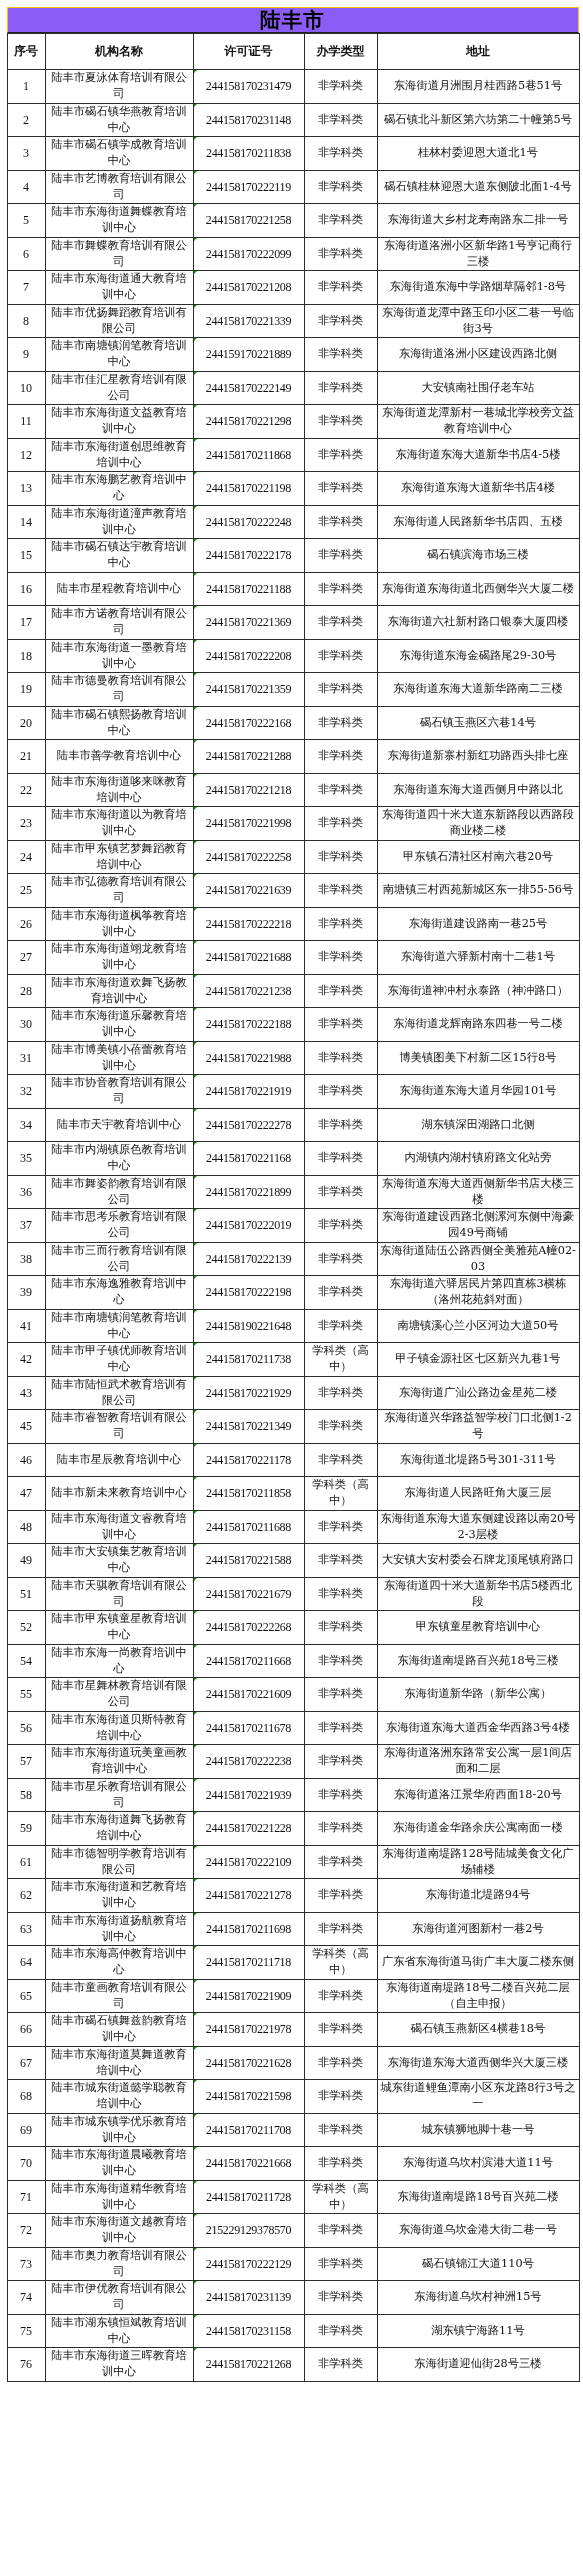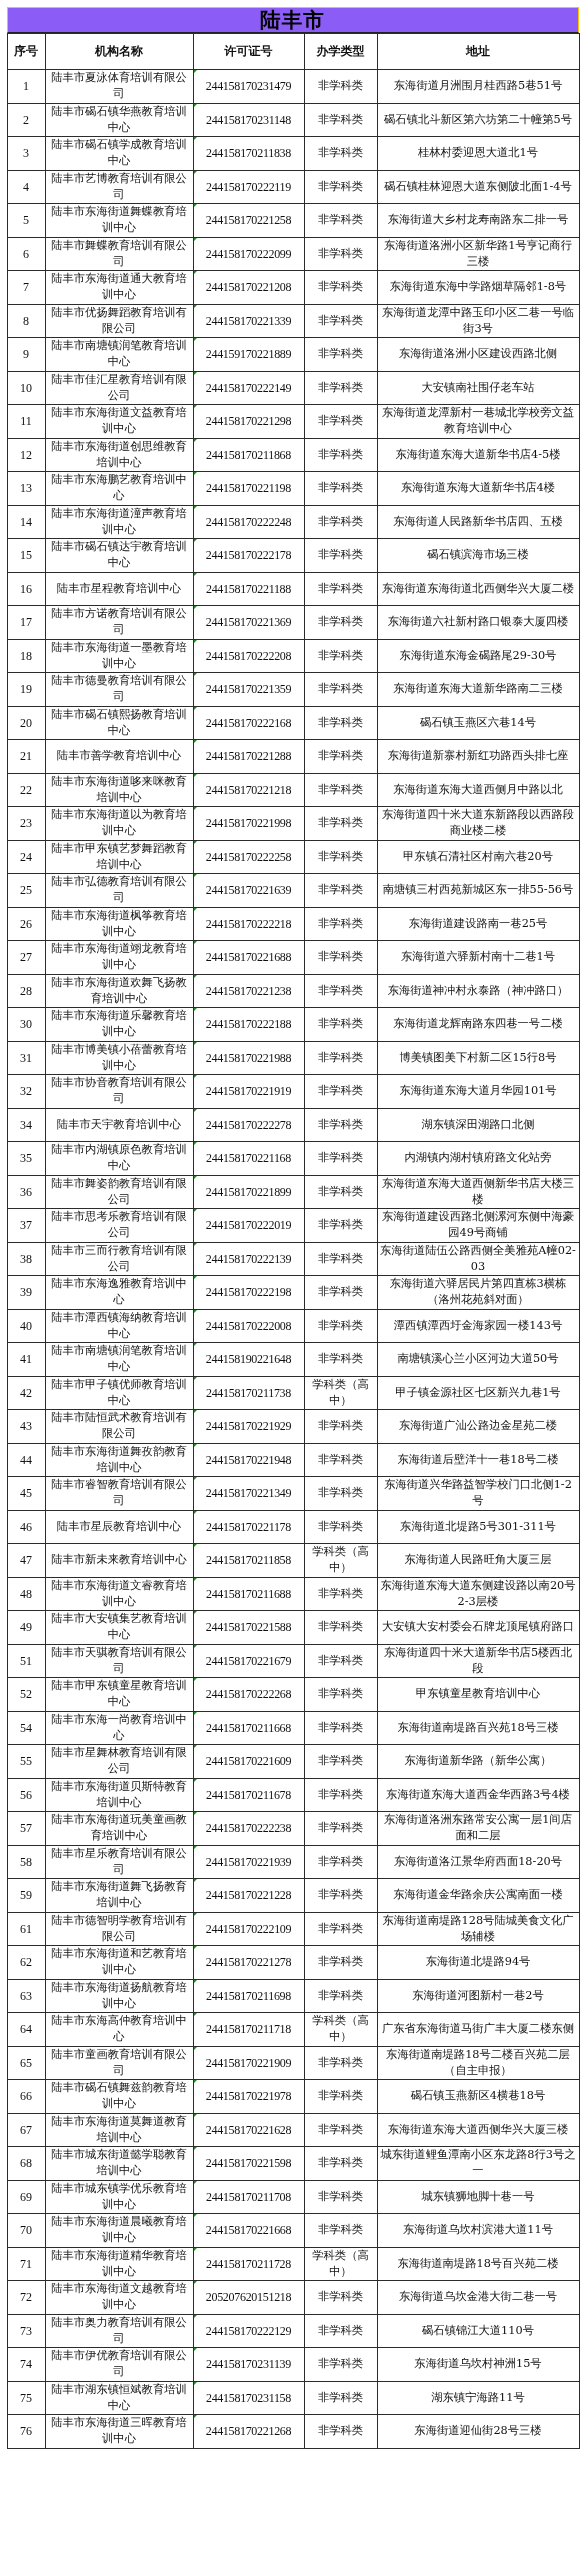--- a/index.html
+++ b/index.html
@@ -291,27 +291,20 @@
           <td>东海街道陆伍公路西侧全美雅苑A幢02-03</td>
         </tr>
         <tr>
           <td class="seq">39</td>
           <td>陆丰市东海逸雅教育培训中心</td>
           <td class="lic">244158170222198</td>
           <td>非学科类</td>
           <td>东海街道六驿居民片第四直栋3横栋（洛州花苑斜对面）</td>
         </tr>
         <tr>
-          <td class="seq">40</td>
-          <td>陆丰市潭西镇海纳教育培训中心</td>
-          <td class="lic">244158170222008</td>
-          <td>非学科类</td>
-          <td>潭西镇潭西圩金海家园一楼143号</td>
-        </tr>
-        <tr>
           <td class="seq">41</td>
           <td>陆丰市南塘镇润笔教育培训中心</td>
           <td class="lic">244158190221648</td>
           <td>非学科类</td>
           <td>南塘镇溪心兰小区河边大道50号</td>
         </tr>
         <tr>
           <td class="seq">42</td>
           <td>陆丰市甲子镇优师教育培训中心</td>
           <td class="lic">244158170211738</td>
@@ -319,27 +312,20 @@
           <td>甲子镇金源社区七区新兴九巷1号</td>
         </tr>
         <tr>
           <td class="seq">43</td>
           <td>陆丰市陆恒武术教育培训有限公司</td>
           <td class="lic">244158170221929</td>
           <td>非学科类</td>
           <td>东海街道广汕公路边金星苑二楼</td>
         </tr>
         <tr>
-          <td class="seq">44</td>
-          <td>陆丰市东海街道舞孜韵教育培训中心</td>
-          <td class="lic">244158170221948</td>
-          <td>非学科类</td>
-          <td>东海街道后壁洋十一巷18号二楼</td>
-        </tr>
-        <tr>
           <td class="seq">45</td>
           <td>陆丰市睿智教育培训有限公司</td>
           <td class="lic">244158170221349</td>
           <td>非学科类</td>
           <td>东海街道兴华路益智学校门口北侧1-2号</td>
         </tr>
         <tr>
           <td class="seq">46</td>
           <td>陆丰市星辰教育培训中心</td>
           <td class="lic">244158170221178</td>
@@ -496,21 +482,21 @@
         <tr>
           <td class="seq">71</td>
           <td>陆丰市东海街道精华教育培训中心</td>
           <td class="lic">244158170211728</td>
           <td>学科类（高中）</td>
           <td>东海街道南堤路18号百兴苑二楼</td>
         </tr>
         <tr>
           <td class="seq">72</td>
           <td>陆丰市东海街道文越教育培训中心</td>
-          <td class="lic">205207620151218</td>
+          <td class="lic">215229129378570</td>
           <td>非学科类</td>
           <td>东海街道乌坎金港大街二巷一号</td>
         </tr>
         <tr>
           <td class="seq">73</td>
           <td>陆丰市奥力教育培训有限公司</td>
           <td class="lic">244158170222129</td>
           <td>非学科类</td>
           <td>碣石镇锦江大道110号</td>
         </tr>

